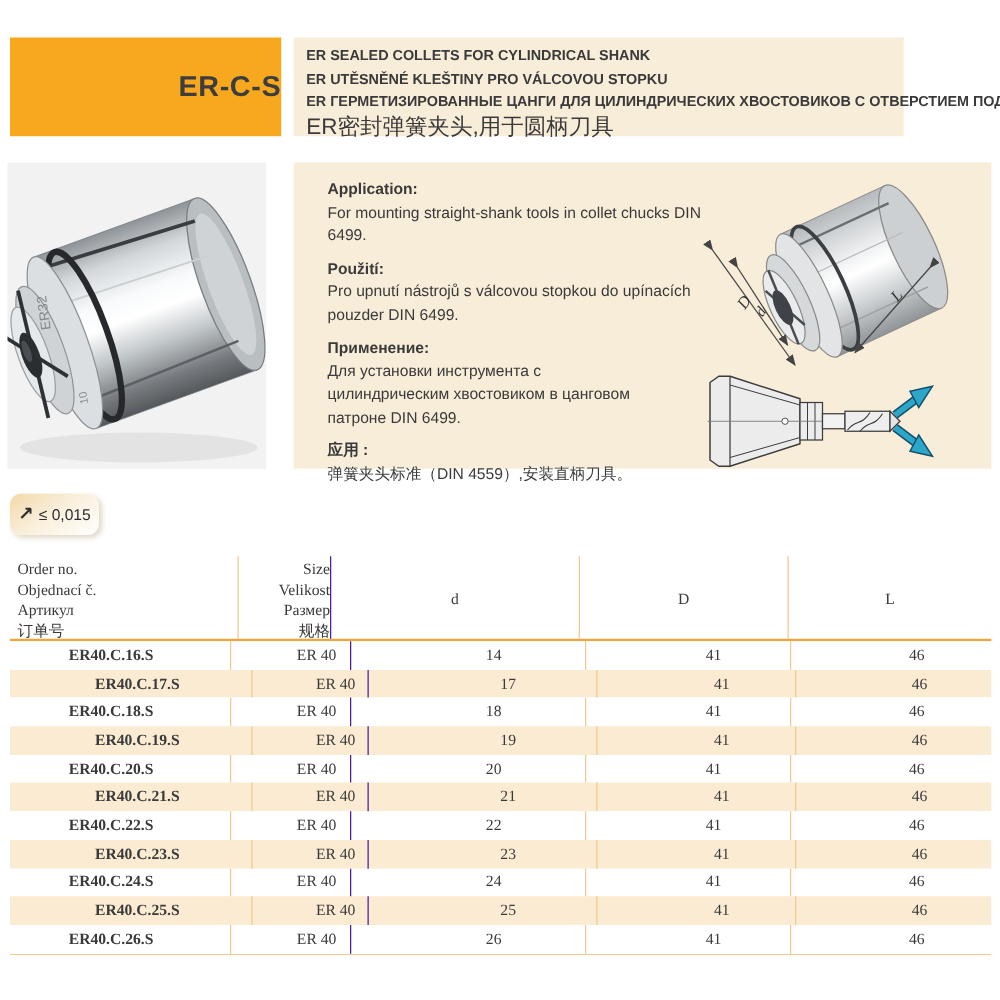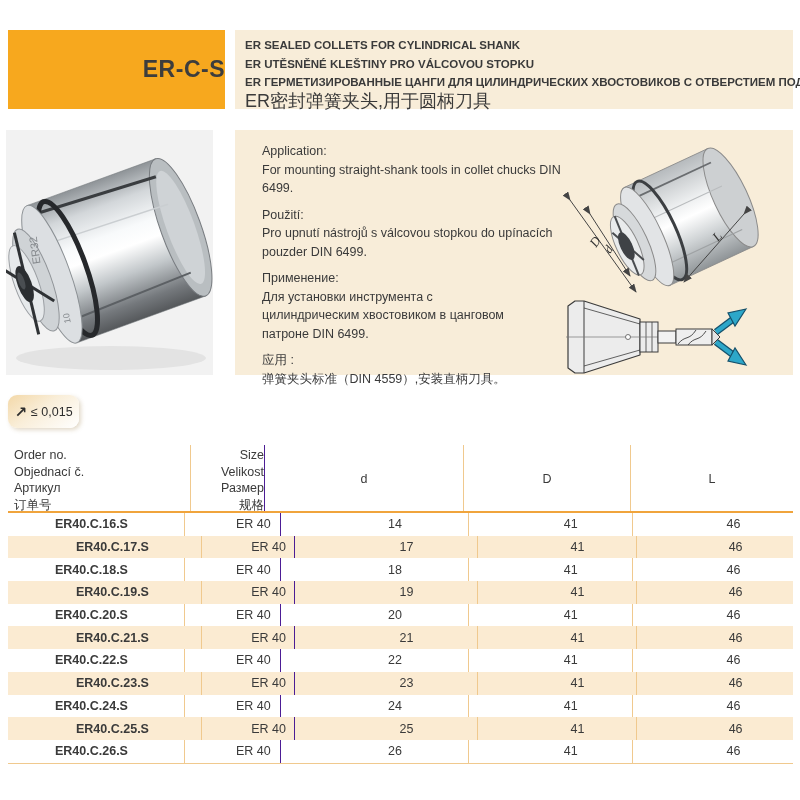--- a/index.html
+++ b/index.html
@@ -6,53 +6,53 @@
   html,body { width:800px; height:800px; background:#ffffff; }
   body { font-family:"Liberation Sans","DejaVu Sans",sans-serif; color:#3a3a3a; position:relative; overflow:hidden; }
 
   .title-box {
     position:absolute; left:8px; top:30px; width:217px; height:79px;
     background:#f7a81e; display:flex; align-items:center; justify-content:flex-end;
   }
   .title-box span { font-size:23px; font-weight:bold; color:#3d3d3d; letter-spacing:.5px; }
 
   .header-box {
-    position:absolute; left:235px; top:30px; width:558px; height:79px;
+    position:absolute; left:235px; top:30px; width:488px; height:79px;
     background:#f8edd9; padding:6px 10px 0 10px;
   }
   .hl { font-size:11.5px; font-weight:bold; line-height:18.5px; white-space:nowrap; }
   .hl.cn { font-weight:normal; font-size:18px; }
 
   .photo-box {
     position:absolute; left:6px; top:130px; width:207px; height:245px;
     background:#f2f2f2;
   }
 
   .info-box {
     position:absolute; left:235px; top:130px; width:558px; height:245px;
     background:#f8edd9;
   }
   .app-text { position:absolute; left:27px; top:12px; width:330px; }
   .app-section { margin-bottom:8px; }
-  .app-heading { font-size:12.5px; font-weight:normal; line-height:18.5px; }
+  .app-heading { font-size:12.5px; font-weight:bold; line-height:18.5px; }
   .app-body { font-size:12.5px; line-height:18.5px; white-space:pre-line; }
 
   .drawing { position:absolute; right:0; top:0; }
 
   .badge {
     position:absolute; left:8px; top:395px; width:71px; height:33px;
     border-radius:9px;
     background:linear-gradient(145deg,#f3d8a8 0%,#f9eed9 45%,#ffffff 100%);
     box-shadow:2px 2px 4px rgba(150,120,60,.28);
     display:flex; align-items:center; justify-content:center; gap:4px;
   }
   .badge-arrow { font-size:15px; font-weight:bold; color:#2e2e2e; line-height:1; }
   .badge-val { font-size:12.5px; font-weight:normal; color:#2e2e2e; }
 
-  .spec-table { position:absolute; left:8px; top:445px; width:785px; border-bottom:1px solid #f0c98e; }
+  .spec-table { position:absolute; left:8px; top:445px; width:785px; border-bottom:1px solid #f0c98e;font-family:Liberation Serif, serif; }
   .thead { display:flex; height:68px; border-bottom:2px solid #f0a43c; background:#ffffff; }
   .hc { font-size:12.5px; line-height:16.5px; white-space:pre-line; padding-top:2px; }
   .hc.dim { display:flex; align-items:center; justify-content:center; }
   .c0 { width:183px; text-align:left; padding-left:6px; border-right:1px solid #f0c98e; }
   .c1 { width:74px;  text-align:right; border-right:1px solid #4c1d95; }
   .c2 { width:199px; text-align:center; border-right:1px solid #f0c98e; }
   .c3 { width:167px; text-align:center; border-right:1px solid #f0c98e; }
   .c4 { width:162px; text-align:center; }
   .trow { display:flex; height:22.7px; background:#ffffff; }
   .trow.alt { background:#fbebd2;padding-left:21px; }

